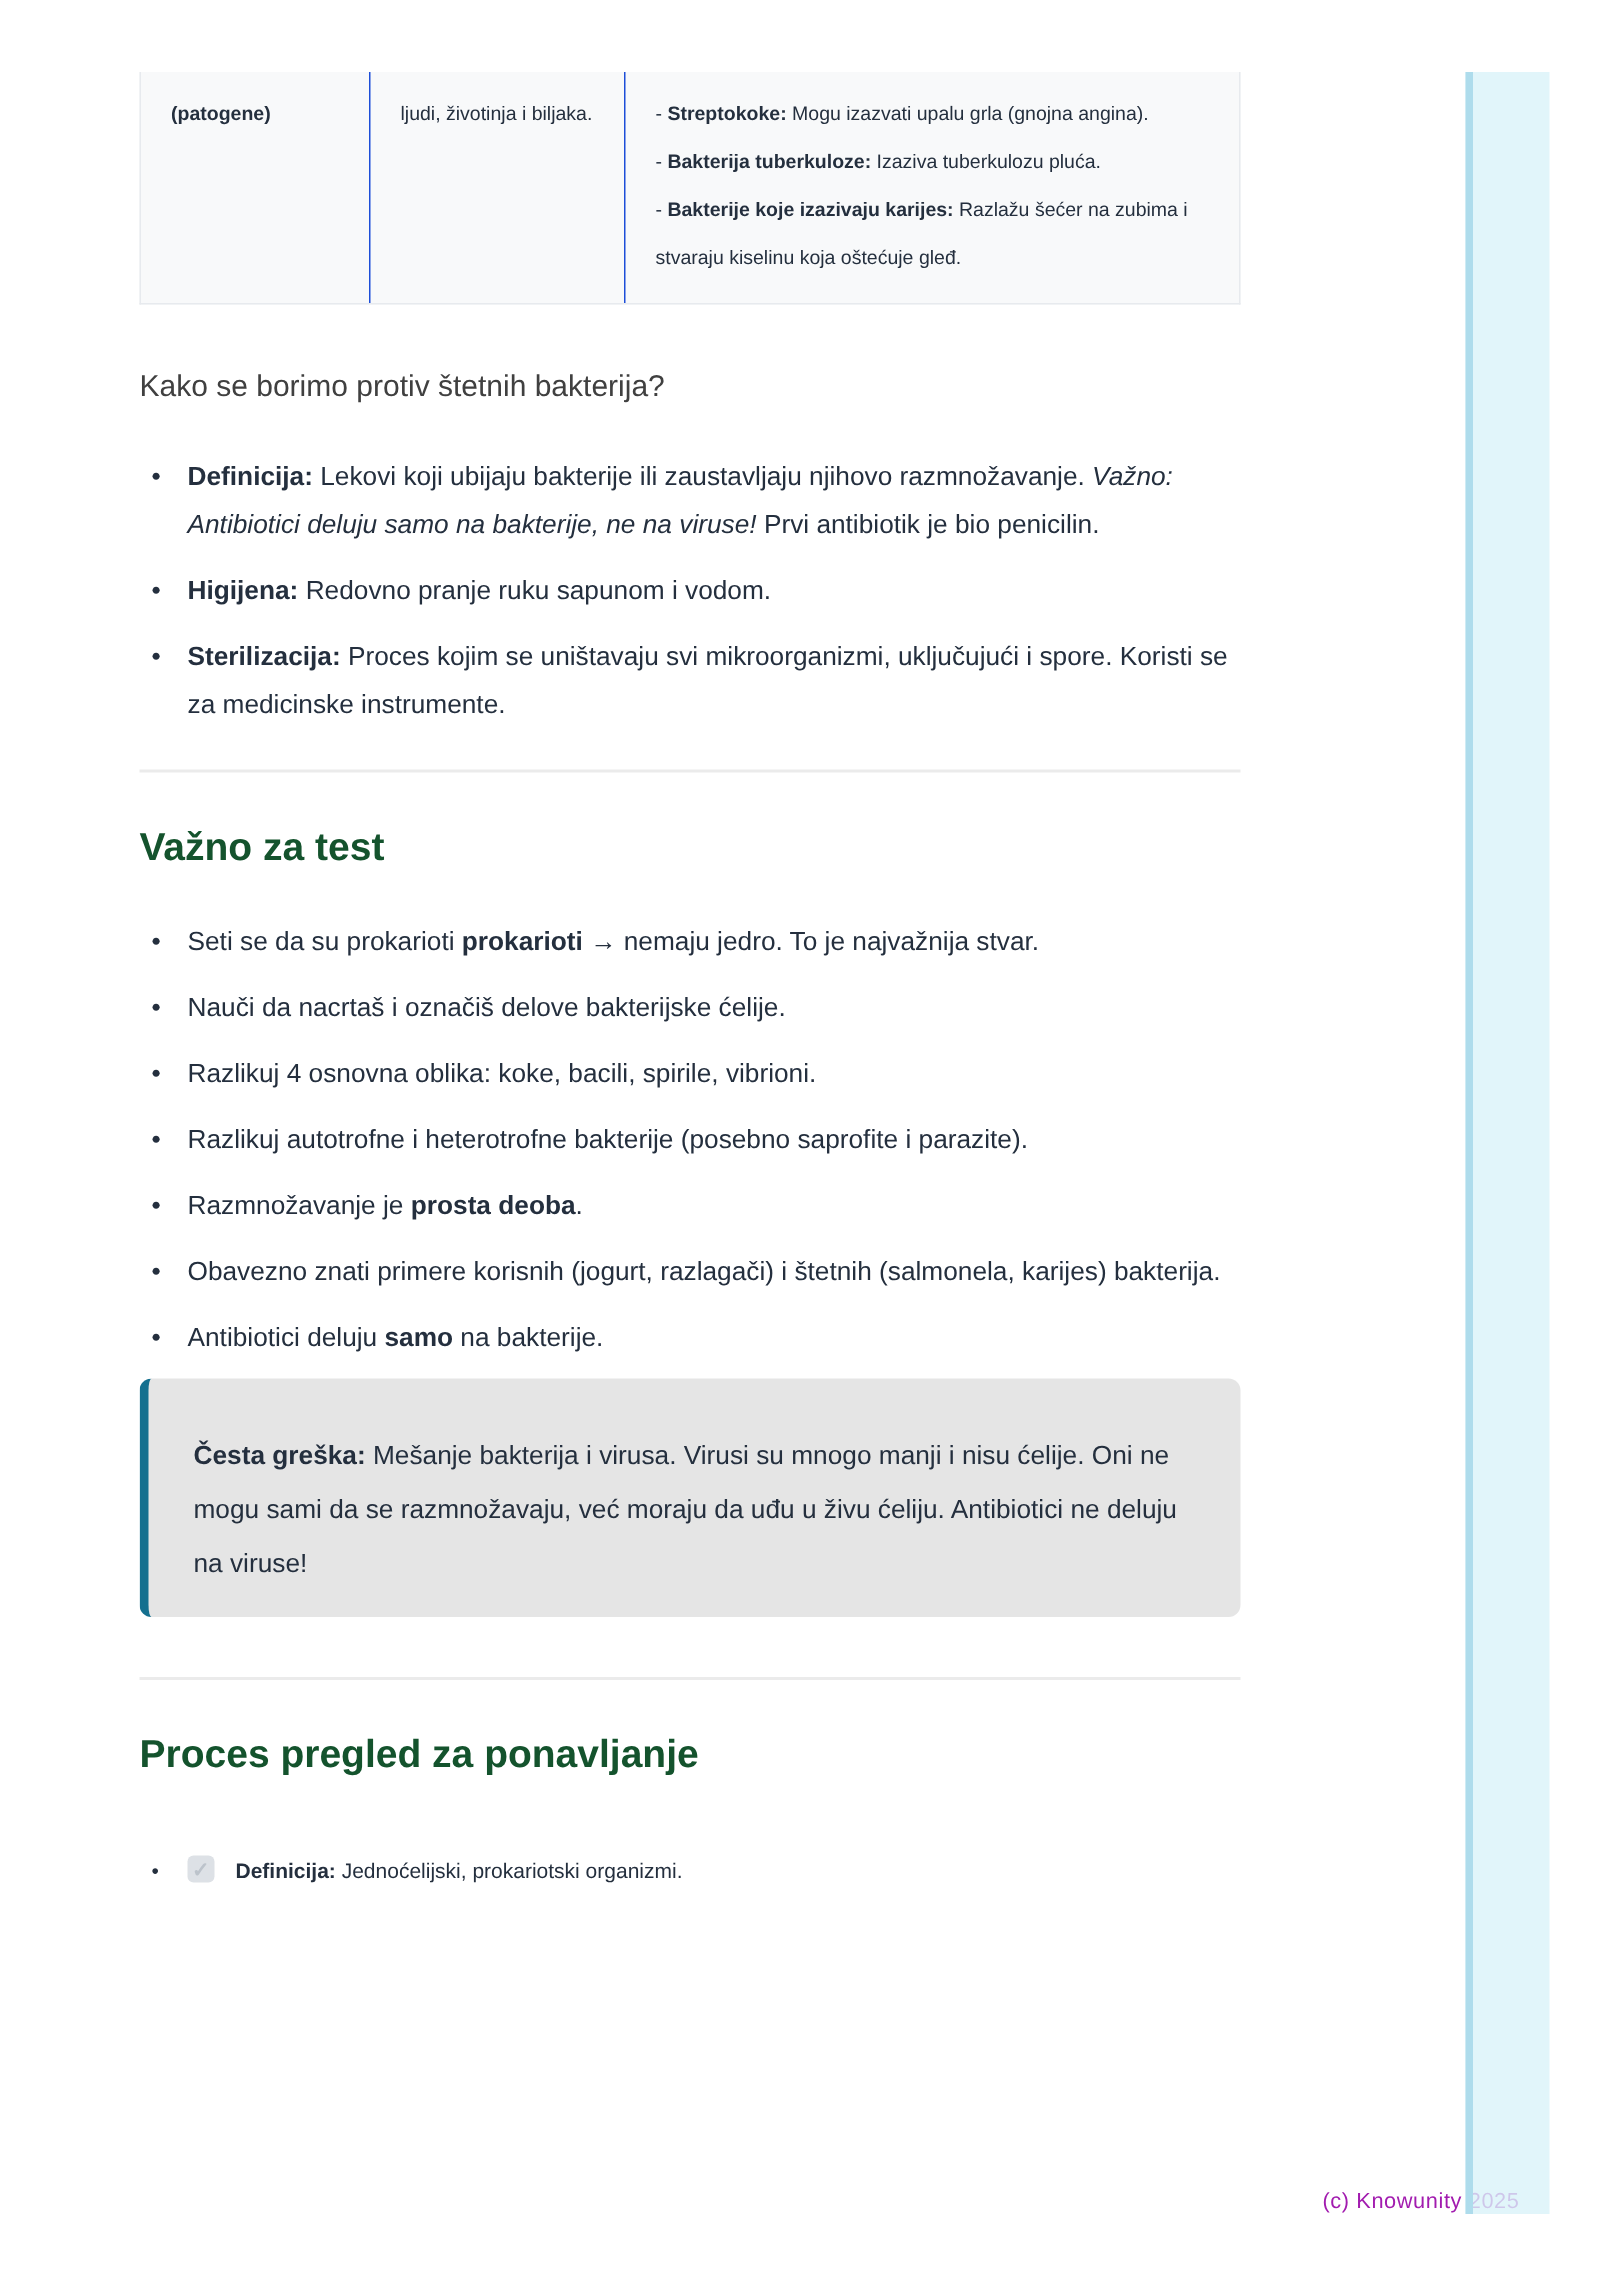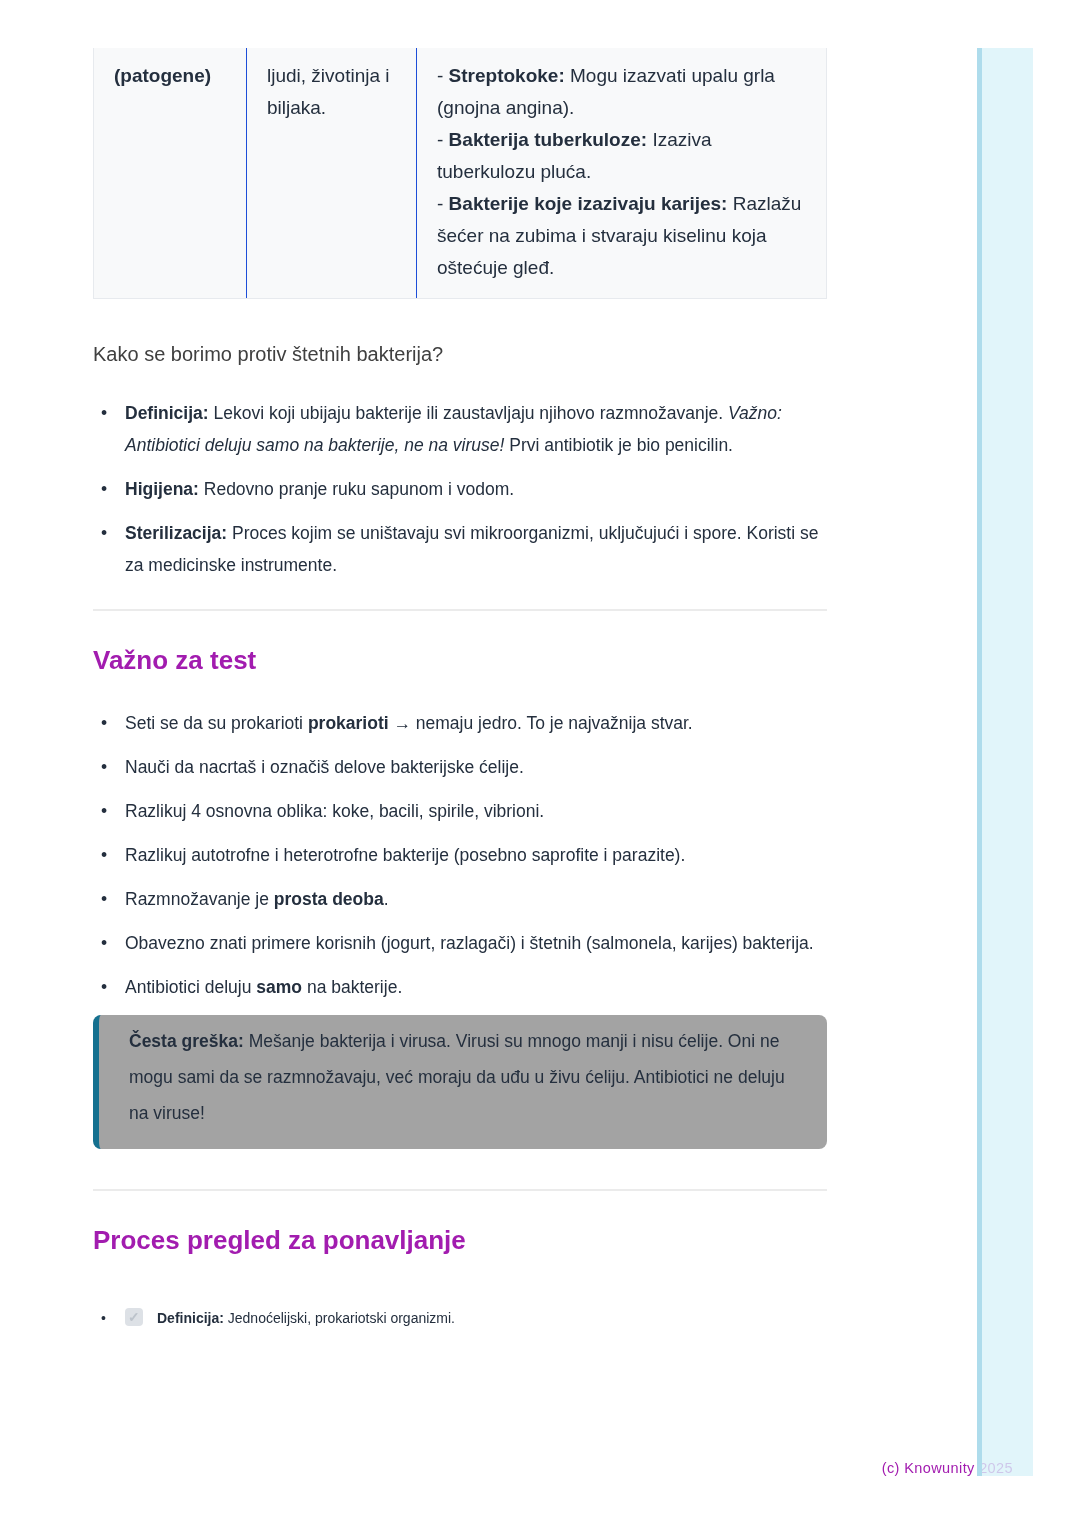--- a/index.html
+++ b/index.html
@@ -33,47 +33,47 @@
   .tbl {
     margin-top: 48px;
     display: grid;
     grid-template-columns: 152px 170px 1fr;
     background: #f8f9fa;
     border: 1px solid #e7eaee;
     border-top: none;
   }
   .cell {
     padding: 12px 20px 14px;
-    font-size: 19px; line-height: 32px;
+    font-size: 13px; line-height: 32px;
   }
   .cell + .cell { border-left: 1px solid #1d4ed8; }
   .cell p { margin: 0; }
 
   h3.section-h {
     margin: 44px 0 0;
     font-size: 20px; font-weight: 400; color: #404040;
   }
   h2.accent {
     margin: 34px 0 0;
-    font-size: 26px; font-weight: 700; color: #a21caf;
+    font-size: 26px; font-weight: 700; color: #14532d;
   }
 
   ul.list { list-style: none; margin: 31px 0 0; padding: 0; font-size: 17.5px; line-height: 32px; }
   ul.list li { position: relative; padding-left: 32px; margin-bottom: 12px; }
   ul.list li::before { content: "\2022"; position: absolute; left: 8px; top: 0; color: #242f3e; }
 
   hr.div { border: none; border-top: 2px solid #ebebeb; margin: 28px 0 0; }
   hr.div2 { border: none; border-top: 2px solid #ebebeb; margin: 40px 0 0; }
 
   .callout {
     margin-top: 10px;
-    background: #a3a3a3;
+    background: #e5e5e5;
     border-left: 6px solid #15708f;
     border-radius: 8px;
-    padding: 8px 30px 18px;
+    padding: 33px 30px 18px;
     font-size: 17.5px; line-height: 36px;
   }
   .callout p { margin: 0; }
 
   ul.checklist { list-style: none; margin: 46px 0 0; padding: 0; font-size: 14px; line-height: 32px; }
   ul.checklist li { position: relative; padding-left: 32px; }
   ul.checklist li::before { content: "\2022"; position: absolute; left: 8px; top: 0; color: #242f3e; }
   .checkbox {
     display: inline-block; width: 18px; height: 18px;
     background: #dde1e6; border-radius: 4px;

